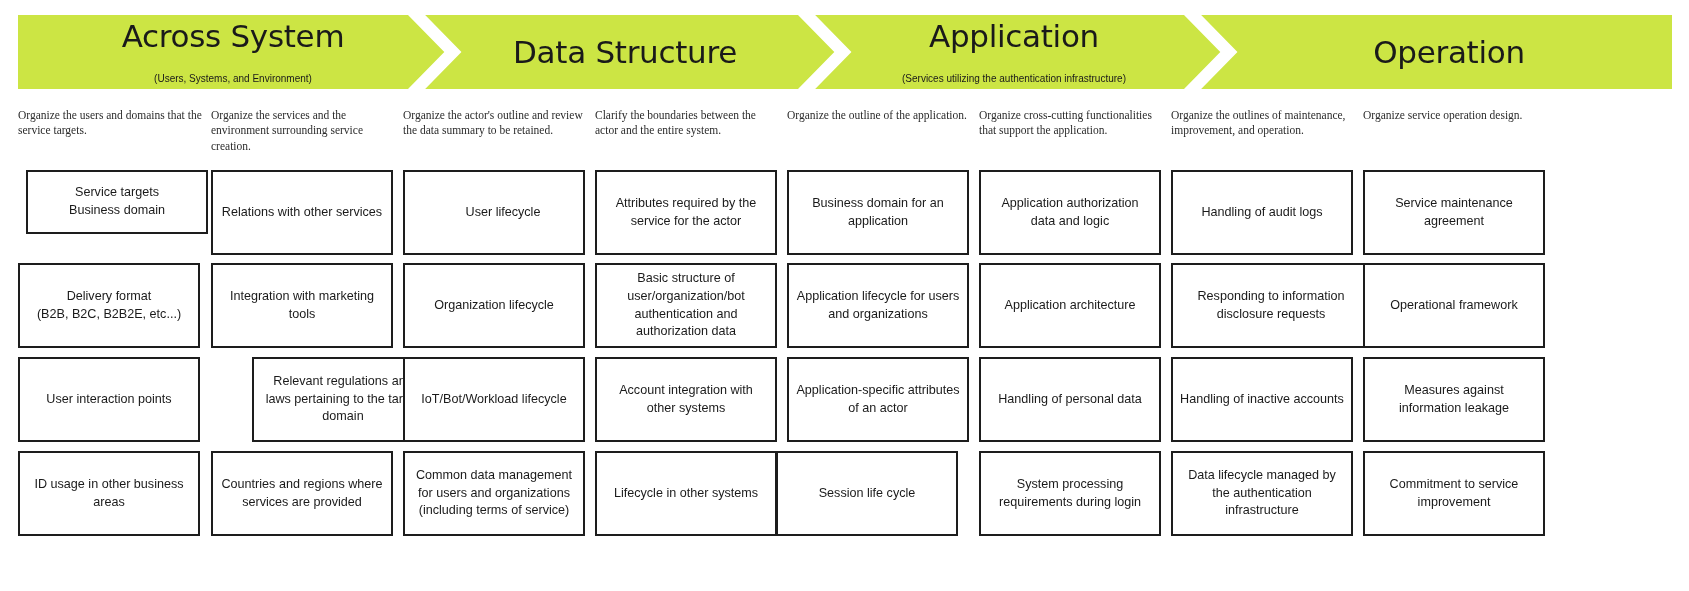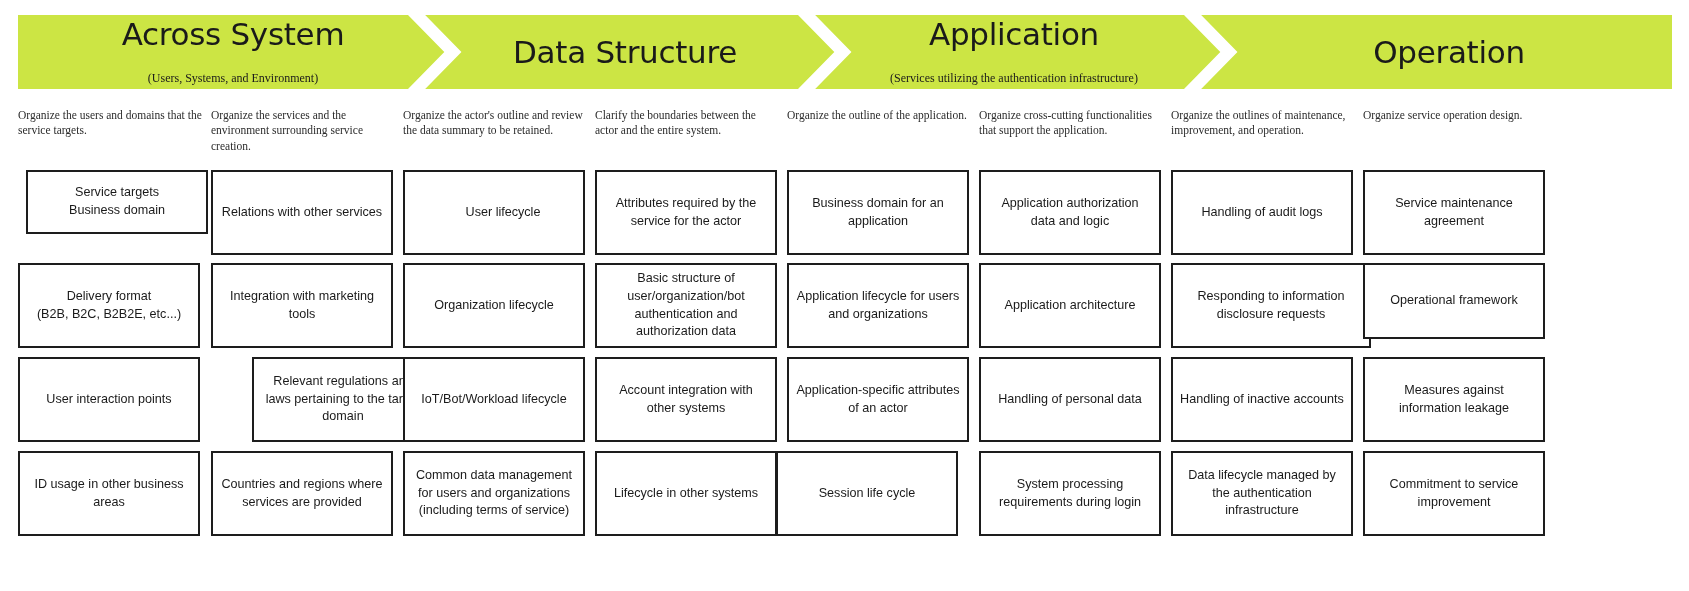--- a/index.html
+++ b/index.html
@@ -51,22 +51,22 @@
   .banner-title {
     font-family: "DejaVu Sans", sans-serif;
     font-weight: normal;
     font-size: 31px;
     color: #1a1a1a;
     letter-spacing: -0.3px;
     line-height: 1.05;
     white-space: nowrap;
   }
   .banner-sub {
-    font-family: Liberation Serif, serif;
-    font-size: 12px;
+    font-family: Liberation Sans, sans-serif;
+    font-size: 10px;
     color: #1a1a1a;
     margin-top: 20px;
     white-space: nowrap;
   }
 
   
   .desc {
     position: absolute;
     font-size: 11.5px;
     line-height: 1.33;
@@ -178,21 +178,21 @@
       </div>
       <div class="cell" style="left: 787px; top: 263px; width: 182px; height: 85px;">
         <div class="cell-text" style="white-space: pre-line;">Application lifecycle for users and organizations</div>
       </div>
       <div class="cell" style="left: 979px; top: 263px; width: 182px; height: 85px;">
         <div class="cell-text" style="white-space: pre-line;">Application architecture</div>
       </div>
       <div class="cell" style="left: 1171px; top: 263px; width: 200px; height: 85px;">
         <div class="cell-text" style="white-space: pre-line;">Responding to information disclosure requests</div>
       </div>
-      <div class="cell" style="left: 1363px; top: 263px; width: 182px; height: 76px;">
+      <div class="cell" style="left: 1363px; top: 263px; width: 182px; height: 85px;">
         <div class="cell-text" style="white-space: pre-line;">Operational framework</div>
       </div>
       <div class="cell" style="left: 18px; top: 357px; width: 182px; height: 85px;">
         <div class="cell-text" style="white-space: pre-line;">User interaction points</div>
       </div>
       <div class="cell" style="left: 211px; top: 357px; width: 182px; height: 85px; margin-left: 41px;">
         <div class="cell-text" style="white-space: pre-line;">Relevant regulations and laws pertaining to the target domain</div>
       </div>
       <div class="cell" style="left: 403px; top: 357px; width: 182px; height: 85px;">
         <div class="cell-text" style="white-space: pre-line;">IoT/Bot/Workload lifecycle</div>

